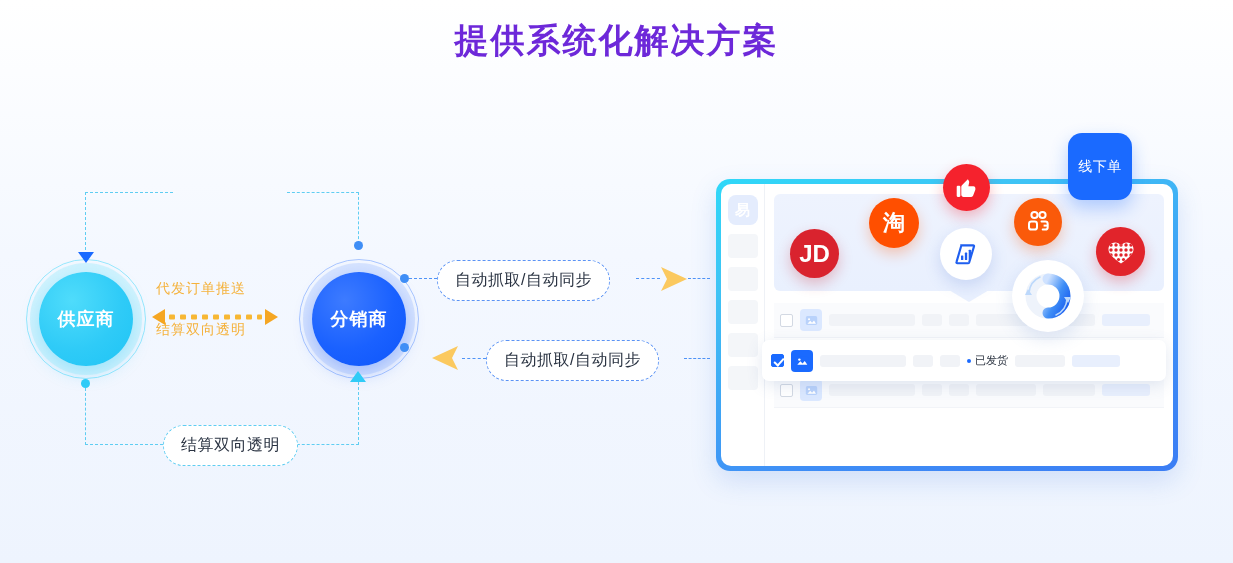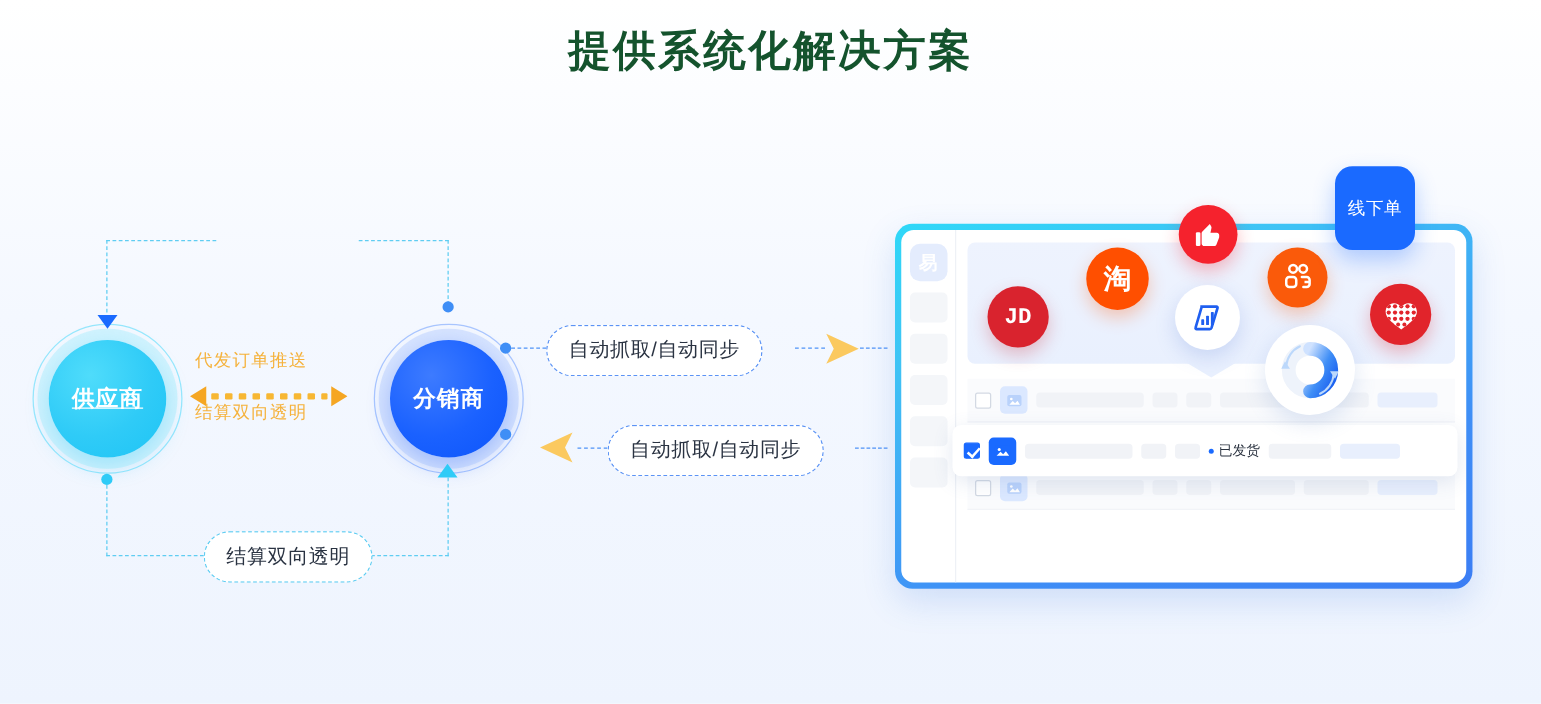--- a/index.html
+++ b/index.html
@@ -16,21 +16,21 @@
   
   .page-title {
     position: absolute;
     top: 18px;
     left: 0;
     width: 100%;
     text-align: center;
     font-size: 34px;
     font-weight: bold;
     letter-spacing: 2px;
-    color: #14532d;
+    color: #6d28d9;
   }
 
   
   .flow {
     position: absolute;
     left: 0;
     top: 140px;
     width: 700px;
     height: 360px;
   }
@@ -54,21 +54,20 @@
     position: absolute;
     border-radius: 50%;
     z-index: 3;
   }
 
   #supplier-node {
     left: 39px;
     top: 132px;
     background: radial-gradient(circle at 35% 30%, #4fdcfb 0%, #2fcbf7 55%, #1ec4f5 100%);
     box-shadow: 0 0 0 9px rgba(120, 229, 253, 0.28), 0 6px 18px rgba(40, 190, 240, 0.35);
-    text-decoration: underline;
   }
   #supplier-ring {
     left: 26px;
     top: 119px;
     width: 120px;
     height: 120px;
     border: 1px solid rgba(120, 225, 252, 0.75);
   }
 
   #distributor-node {
@@ -475,21 +474,21 @@
           <span class="status-dot"></span>
           <span>已发货</span>
         </div>
         <div class="blk" style="width:50px;"></div>
         <div class="blk blk-b" style="width:48px;"></div>
       </div>
     </div>
   </div>
 </div>
 
-<div class="logo" style="left:790px; top:229px; width:49px; height:49px; background:#d9232e; font-size:18px; box-shadow:0 6px 14px rgba(200,40,50,.28);font-family:Liberation Mono, monospace;">
+<div class="logo" style="left:790px; top:229px; width:49px; height:49px; background:#d9232e; font-size:24px; box-shadow:0 6px 14px rgba(200,40,50,.28);">
   <span>JD</span>
 </div>
 
 <div class="logo" style="left:869px; top:198px; width:50px; height:50px; background:#ff4f00; font-size:22px; box-shadow:0 6px 14px rgba(255,90,10,.3);">
   <span>淘</span>
 </div>
 
 <div class="logo" style="left:943px; top:164px; width:47px; height:47px; background:#f5222d; box-shadow:0 6px 14px rgba(245,34,45,.3);">
   <svg width="25" height="25" viewBox="0 0 24 24">
     <path d="M9.2 21h7.3c.9 0 1.6-.5 1.9-1.3l2-5.2c.1-.2.1-.5.1-.7v-1.3c0-1-.8-1.8-1.8-1.8h-4.9l.8-3.7v-.3c0-.4-.2-.8-.4-1.1L13.3 4 7.6 9.8c-.4.4-.6.9-.6 1.4V19c0 1.1.9 2 2.2 2z" fill="#fff"></path>

